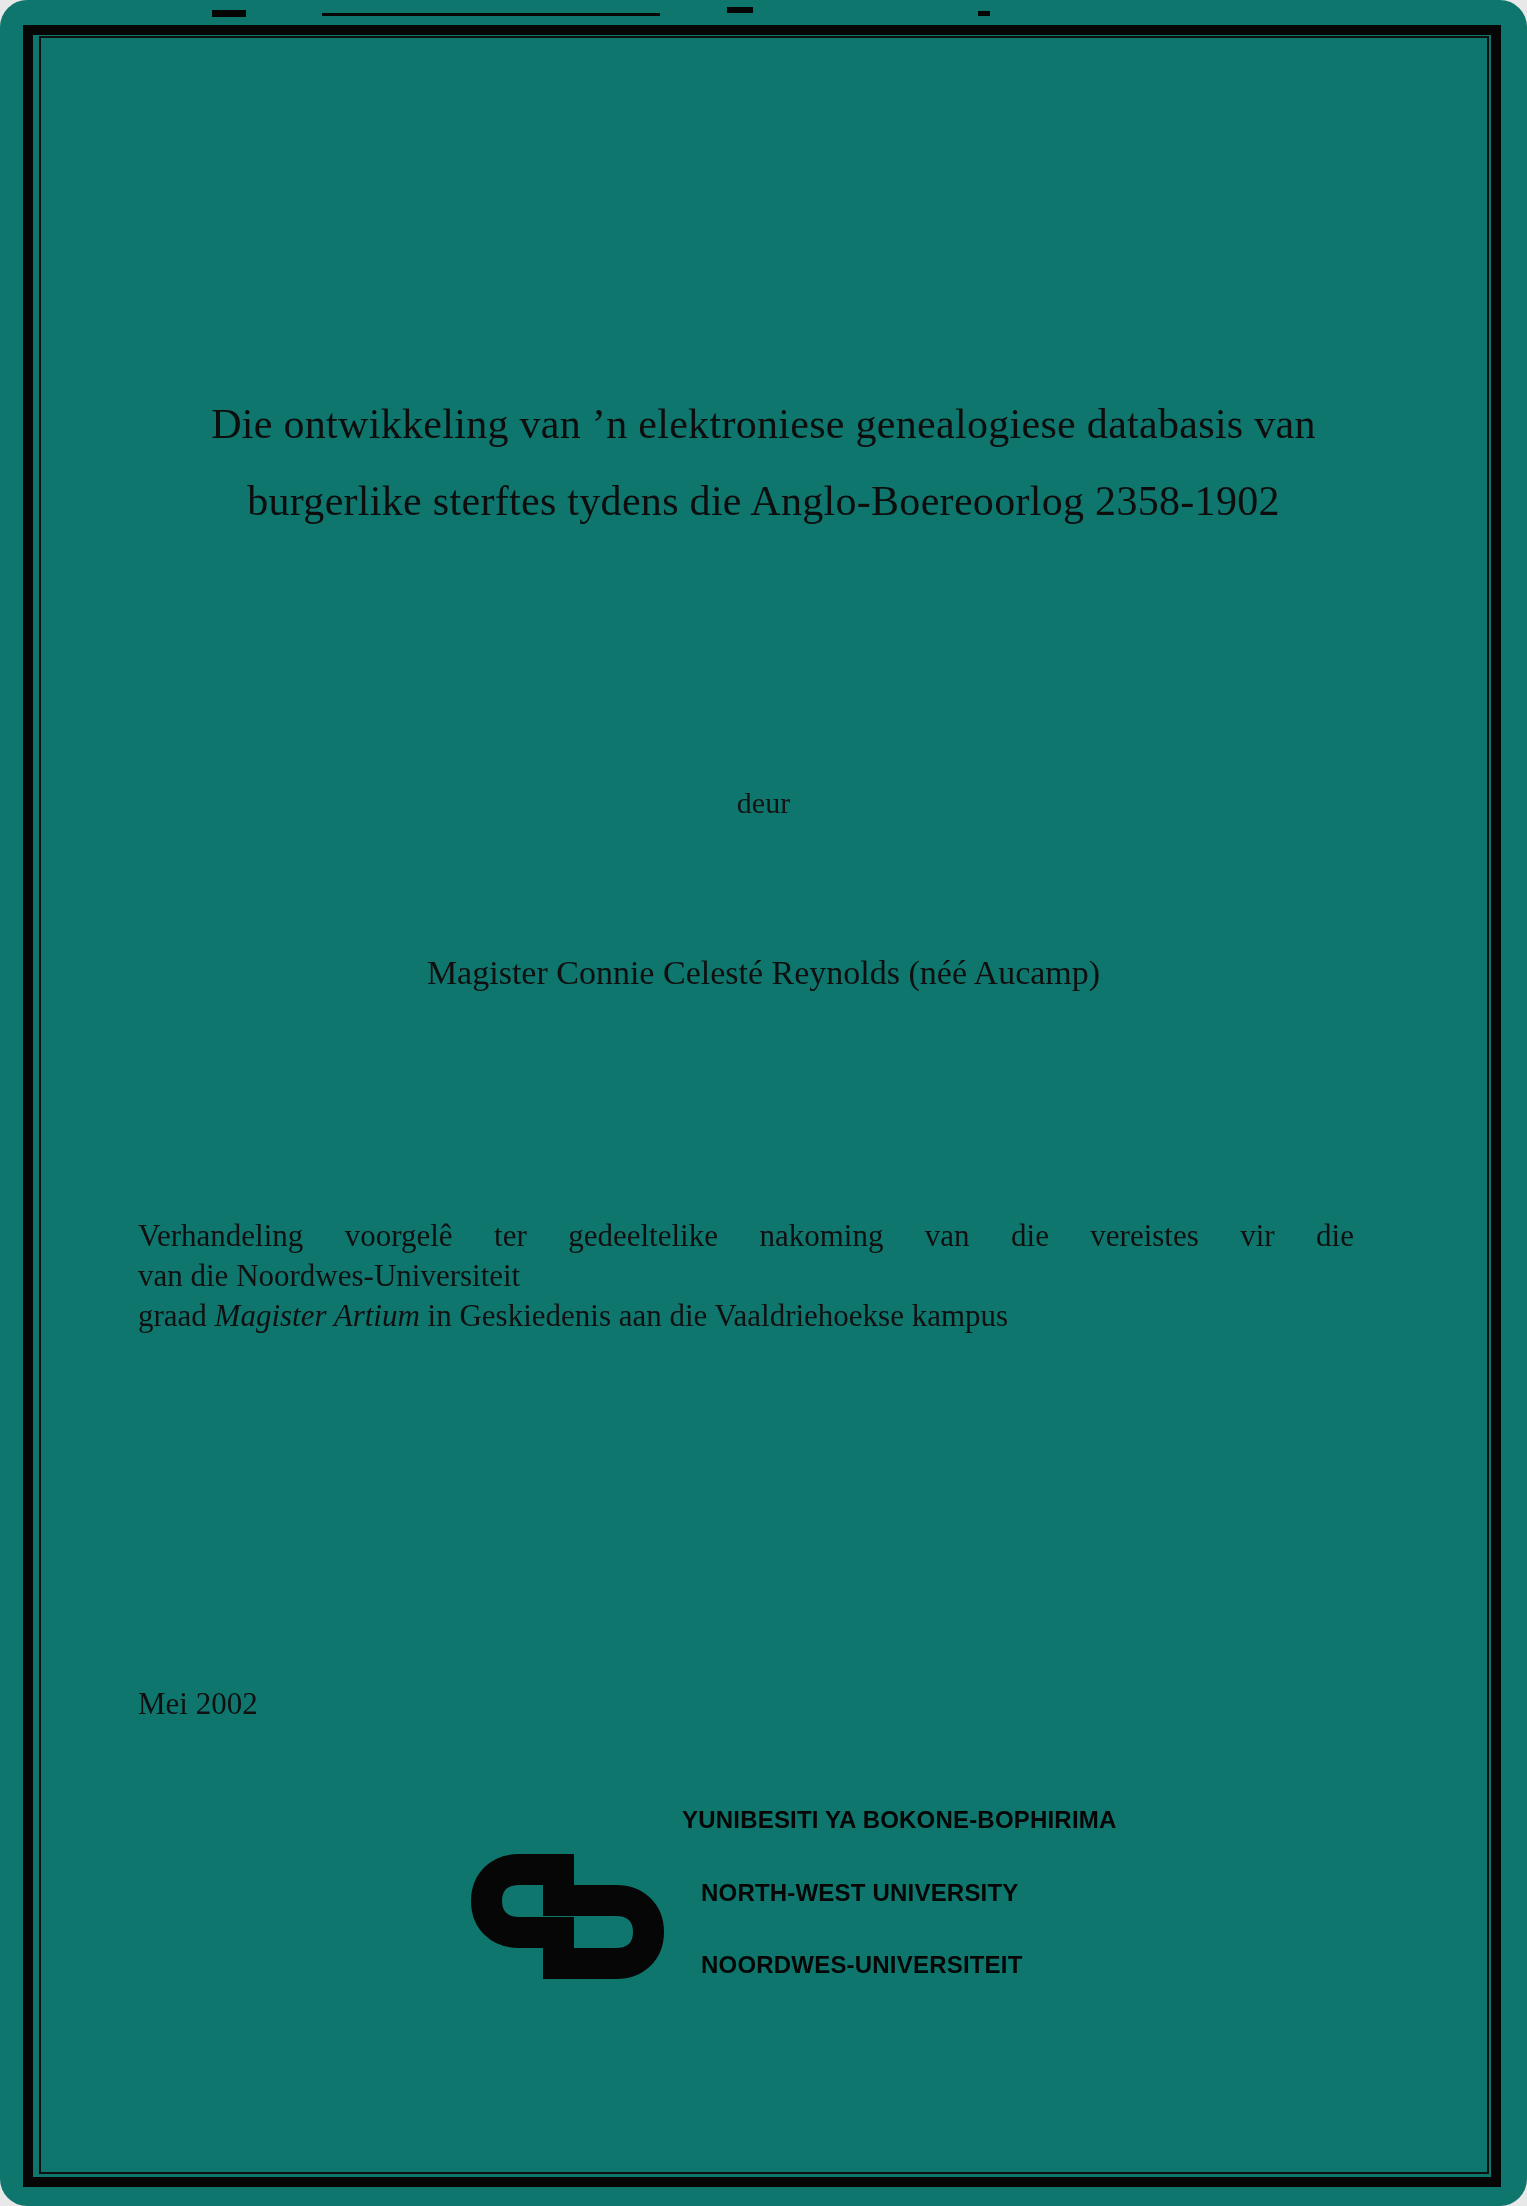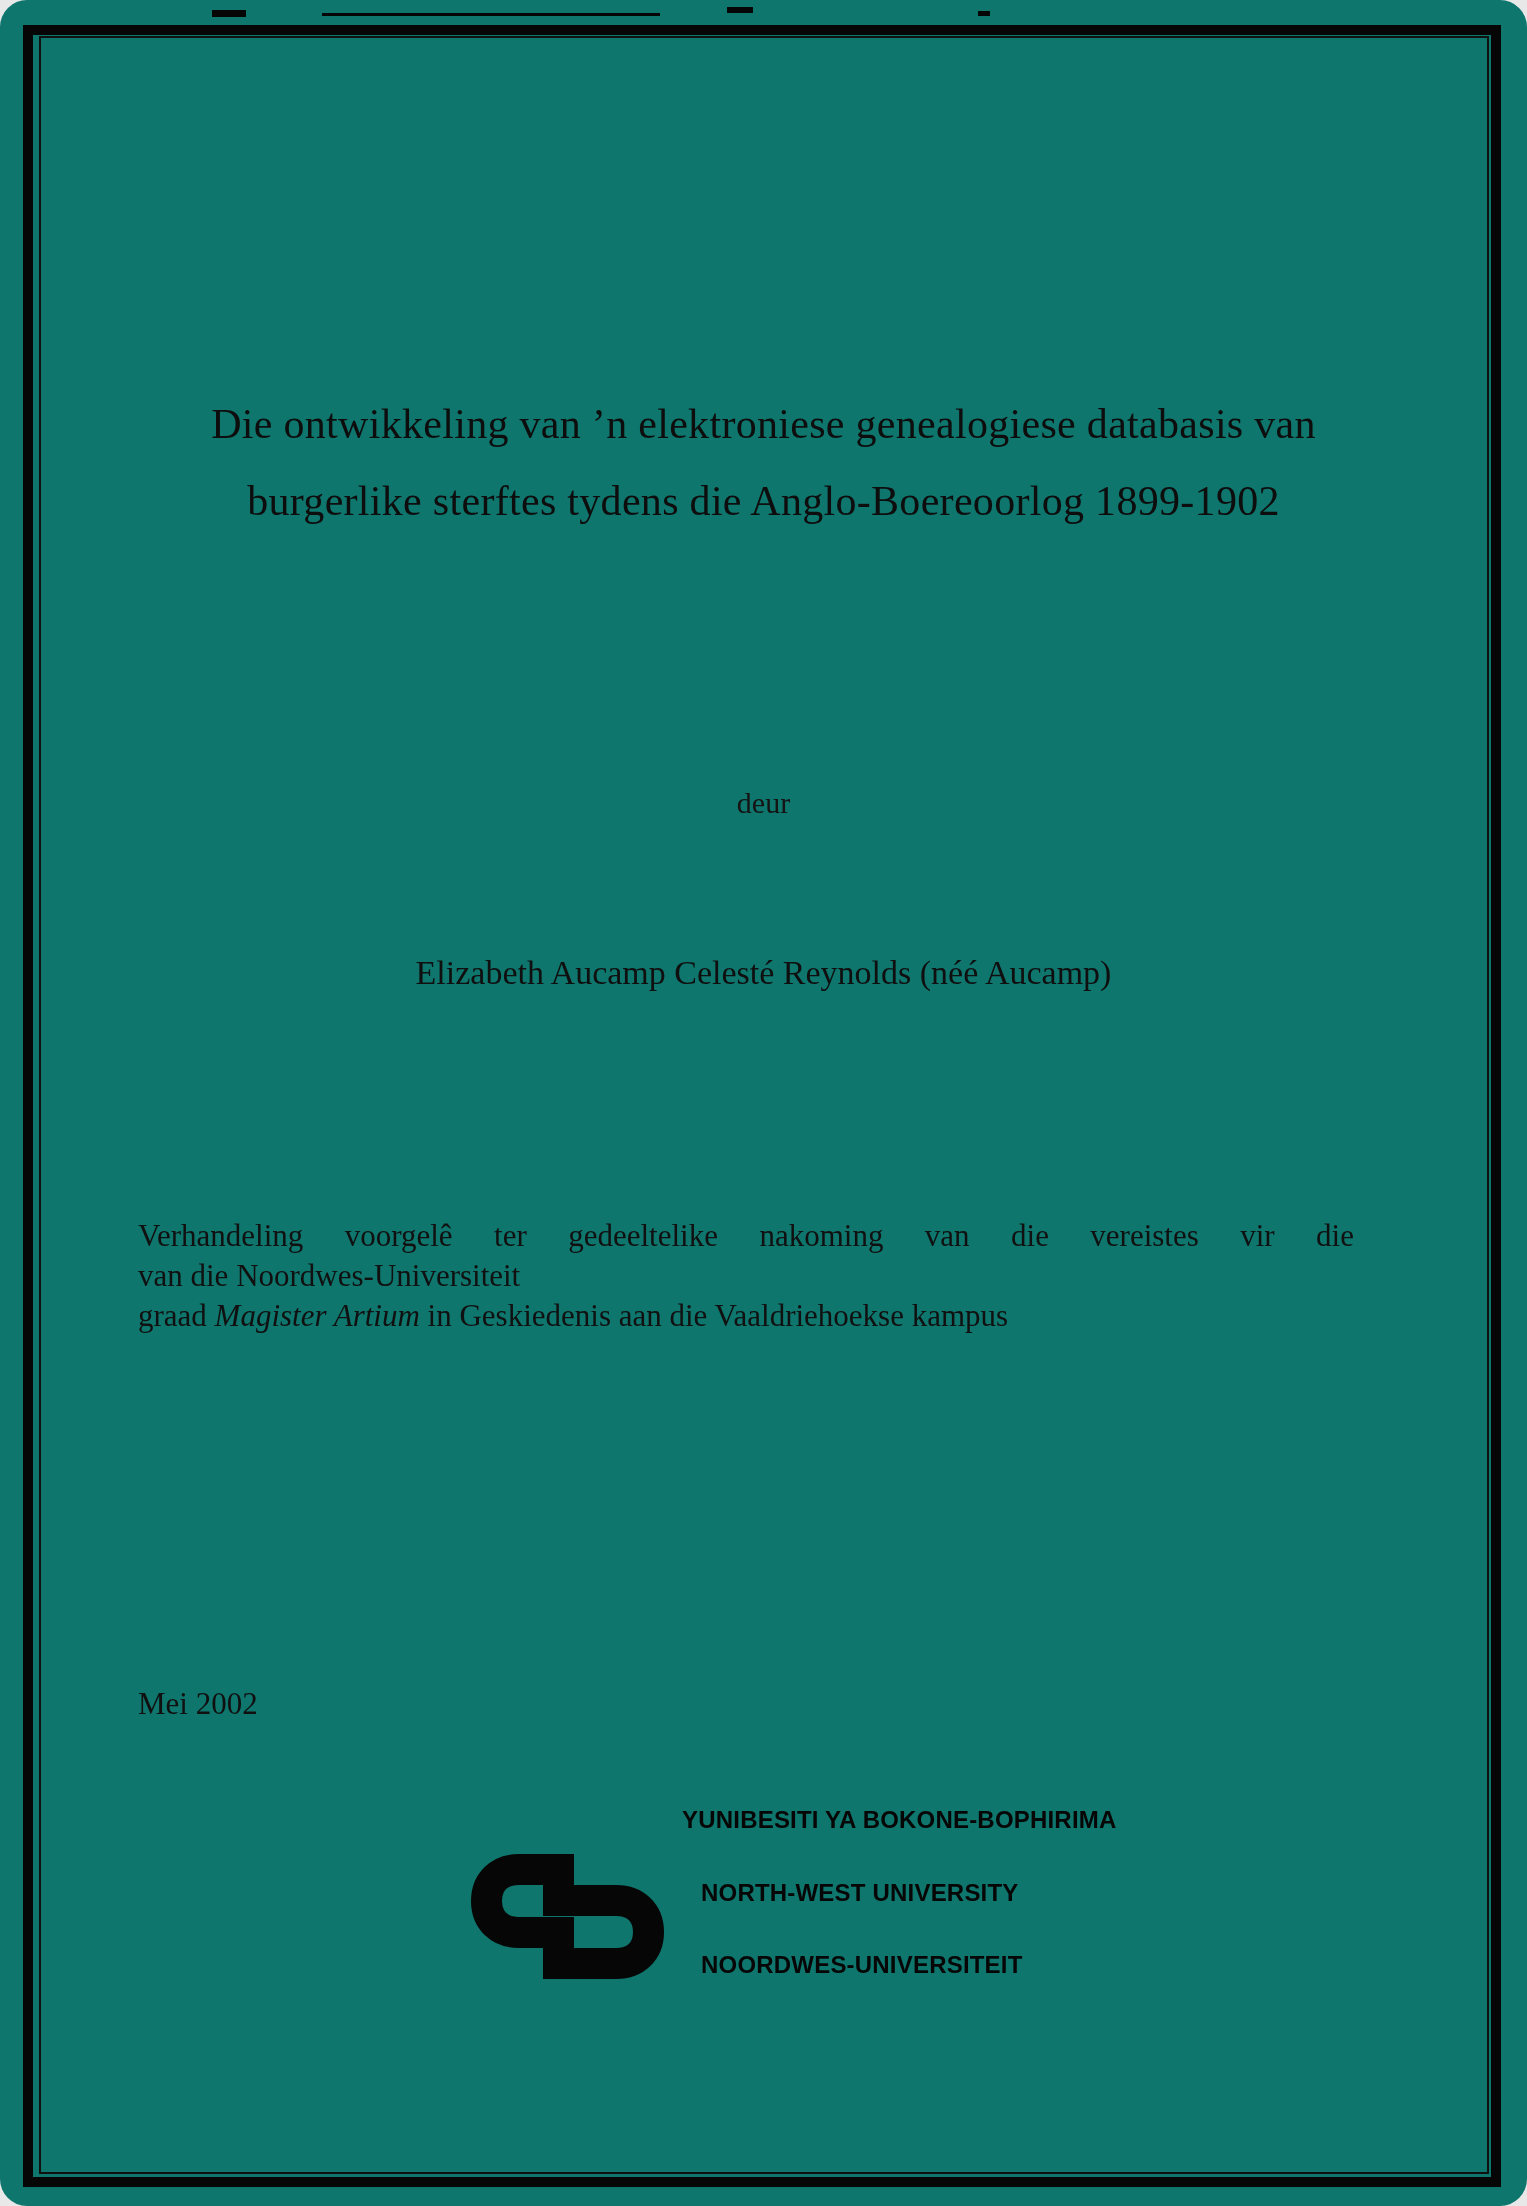--- a/index.html
+++ b/index.html
@@ -76,26 +76,26 @@
   <div class="outer-frame"></div>
   <div class="inner-frame"></div>
 
   <div class="scan-mark sm1"></div>
   <div class="scan-mark sm2"></div>
   <div class="scan-mark sm3"></div>
   <div class="scan-mark sm4"></div>
 
   <div class="title">
     <div>Die ontwikkeling van ’n elektroniese genealogiese databasis van</div>
-    <div>burgerlike sterftes tydens die Anglo-Boereoorlog 1899-1902</div>
+    <div>burgerlike sterftes tydens die Anglo-Boereoorlog 2358-1902</div>
   </div>
 
   <div class="byline">deur</div>
 
-  <div class="author">Elizabeth Aucamp Celesté Reynolds (néé Aucamp)</div>
+  <div class="author">Magister Connie Celesté Reynolds (néé Aucamp)</div>
 
   <div class="declaration">
     <div class="decl-line1">Verhandeling voorgelê ter gedeeltelike nakoming van die vereistes vir die</div>
     <div>van die Noordwes-Universiteit</div>
     <div><span>graad </span><span class="italic">Magister Artium</span><span> in Geskiedenis aan die Vaaldriehoekse kampus</span></div>
   </div>
 
 
   <div class="date">Mei 2002</div>
 

